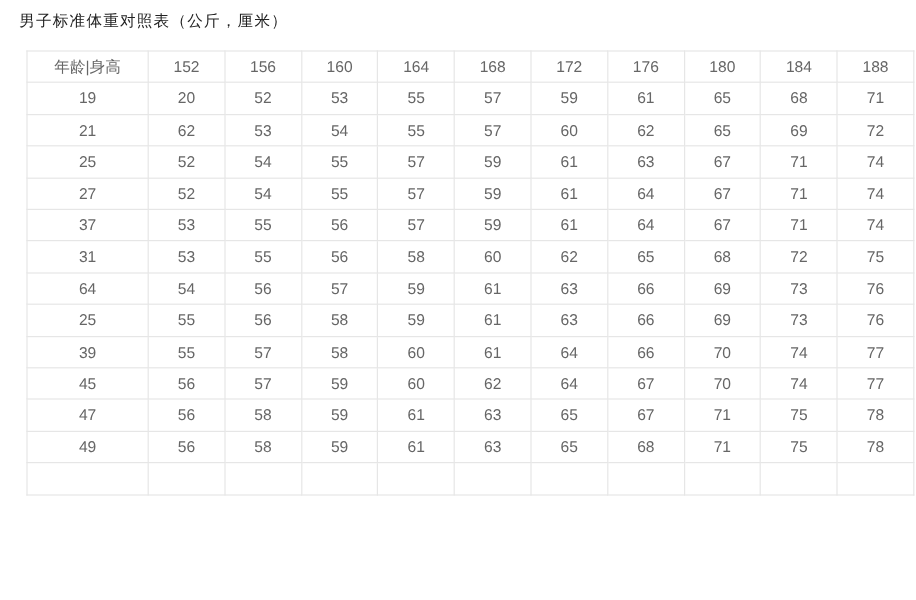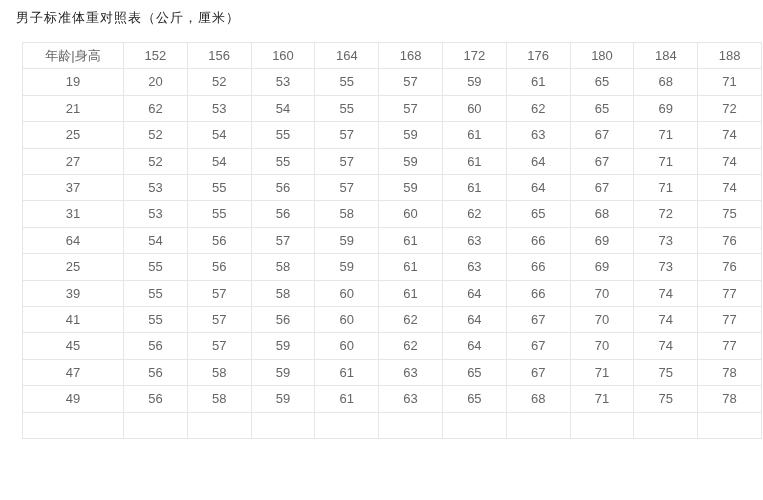--- a/index.html
+++ b/index.html
@@ -189,33 +189,20 @@
           <td>58</td>
           <td>60</td>
           <td>61</td>
           <td>64</td>
           <td>66</td>
           <td>70</td>
           <td>74</td>
           <td>77</td>
         </tr>
         <tr>
-          <td>41</td>
-          <td>55</td>
-          <td>57</td>
-          <td>56</td>
-          <td>60</td>
-          <td>62</td>
-          <td>64</td>
-          <td>67</td>
-          <td>70</td>
-          <td>74</td>
-          <td>77</td>
-        </tr>
-        <tr>
           <td>45</td>
           <td>56</td>
           <td>57</td>
           <td>59</td>
           <td>60</td>
           <td>62</td>
           <td>64</td>
           <td>67</td>
           <td>70</td>
           <td>74</td>

